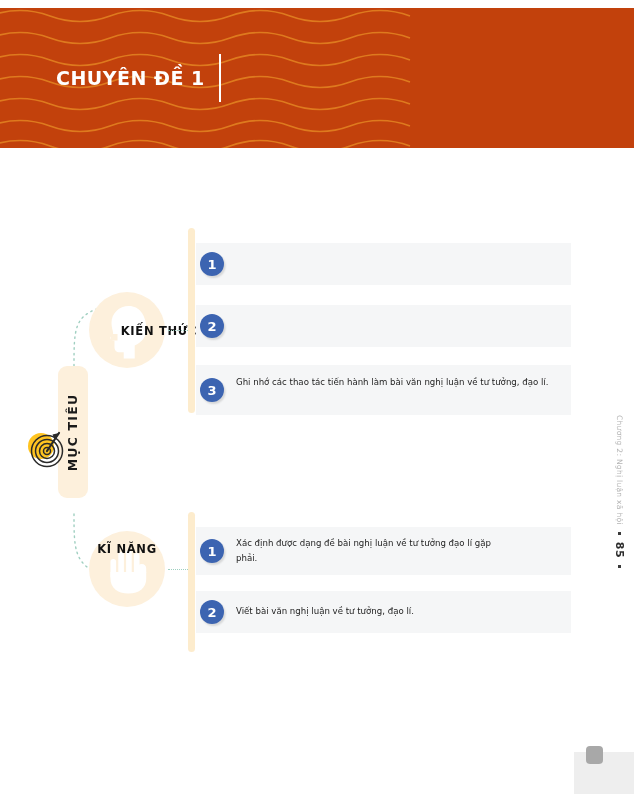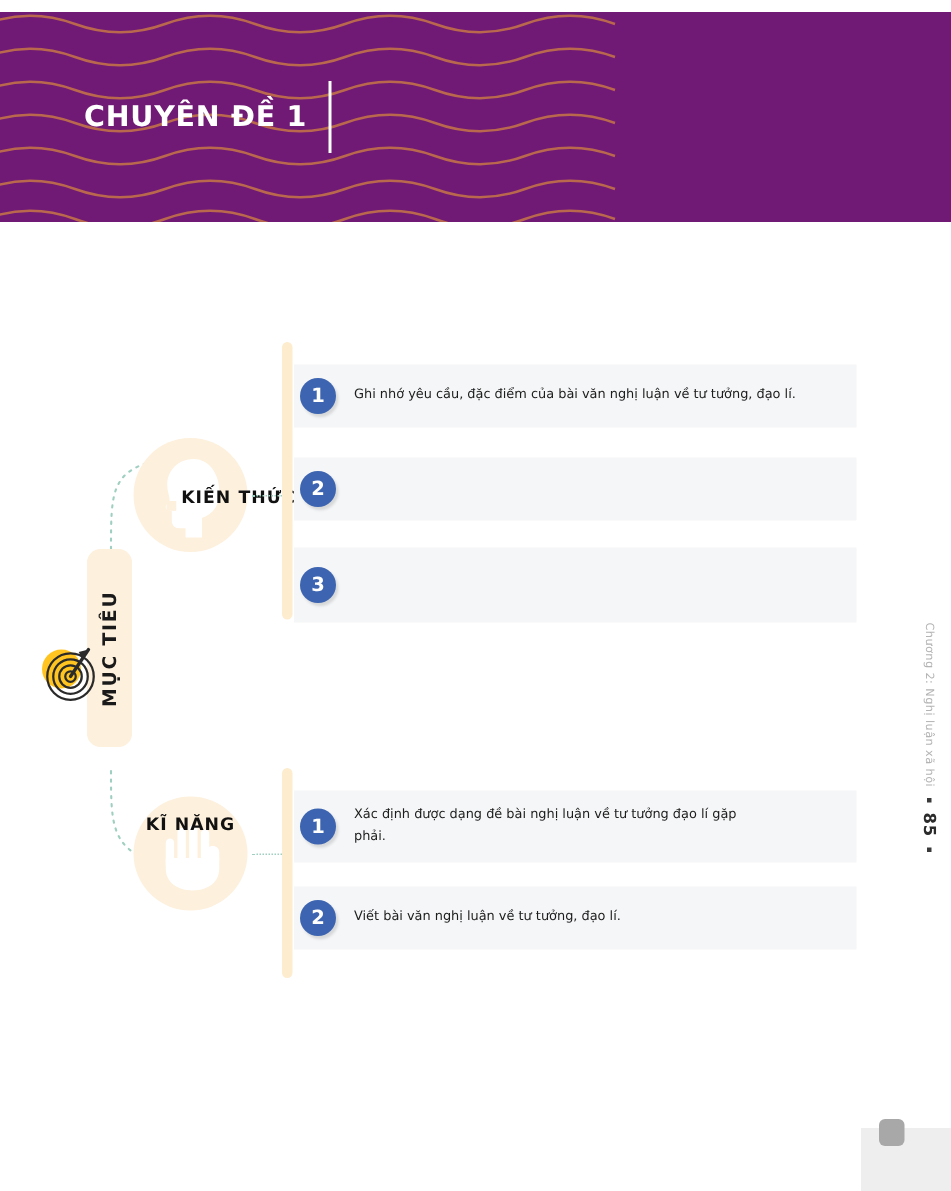--- a/index.html
+++ b/index.html
@@ -13,21 +13,21 @@
     position: relative;
     width: 634px; height: 794px;
     background: #ffffff;
   }
 
   
   .banner {
     position: absolute;
     left: 0; top: 8px;
     width: 634px; height: 140px;
-    background: #701a75;
+    background: #c2410c;
     overflow: hidden;
   }
   .banner-waves {
     position: absolute;
     left: -10px; top: 0;
     width: 480px; height: 140px;
     opacity: 0.55;
   }
   .banner-title-wrap {
     position: absolute;
@@ -284,29 +284,29 @@
   <svg class="group-glyph" style="left:89px; top:292px;" viewBox="0 0 76 76">
     <path d="M40 14 c-10 0 -17.5 7.5 -17.5 17 0 5 1.6 7.6 1.6 10.4 0 2 -2.6 2.2 -2.6 4.6 0 2 2 2.6 4 2.6 l0 6.6 c0 3 2 5 5 5 l4.2 0 0 6.2 11 0 0 -13 c7 -2.6 11.6 -8.4 11.6 -16.6 C57.3 23 50 14 40 14 z" fill="#ffffff"></path>
     <rect x="22" y="42" width="6.5" height="6.5" fill="#fdf0dc"></rect>
   </svg>
   <div class="group-label knowledge">KIẾN THỨC</div>
   <div class="dot-link knowledge"></div>
   <div class="spine knowledge"></div>
 
   <div class="item" id="k-item-1">
     <span class="badge">1</span>
-    <div class="item-text">Ghi nhớ yêu cầu, đặc điểm của bài văn nghị luận về tư tưởng, đạo lí.</div>
   </div>
 
   <div class="item" id="k-item-2">
     <span class="badge">2</span>
   </div>
 
   <div class="item" id="k-item-3">
     <span class="badge">3</span>
+    <div class="item-text">Ghi nhớ các thao tác tiến hành làm bài văn nghị luận về tư tưởng, đạo lí.</div>
   </div>
 
   <div class="group-circle skill"></div>
   <svg class="group-glyph" style="left:89px; top:531px;" viewBox="0 0 76 76">
     <g fill="#ffffff">
       <rect x="21.5" y="28" width="5.6" height="20" rx="2.8"></rect>
       <rect x="29.3" y="21" width="5.6" height="27" rx="2.8"></rect>
       <rect x="37.1" y="19" width="5.6" height="29" rx="2.8"></rect>
       <rect x="44.9" y="22" width="5.6" height="26" rx="2.8"></rect>
       <path d="M52.8 33 c2.6 0 4.4 1.8 4.4 4.2 l0 5 -8.8 0 0 -5 c0 -2.4 1.8 -4.2 4.4 -4.2 z"></path>

